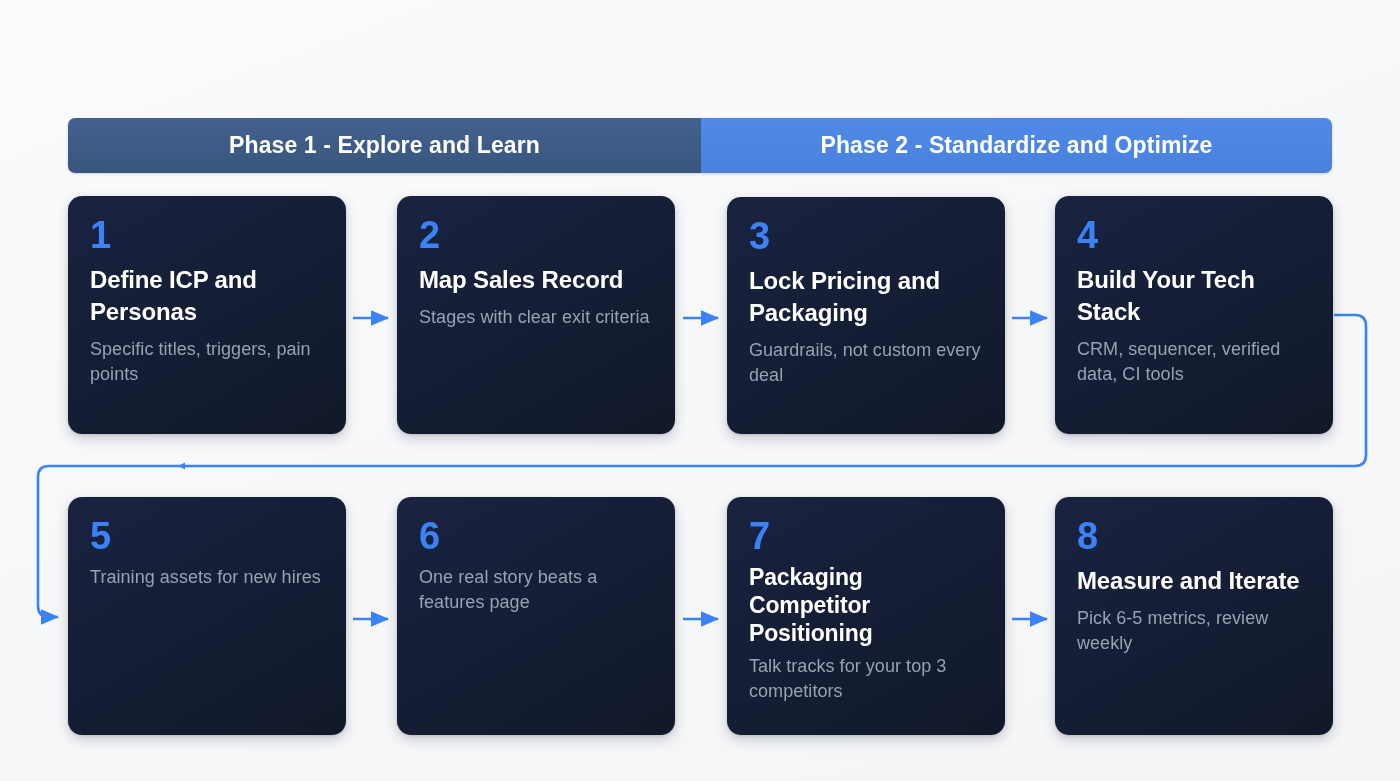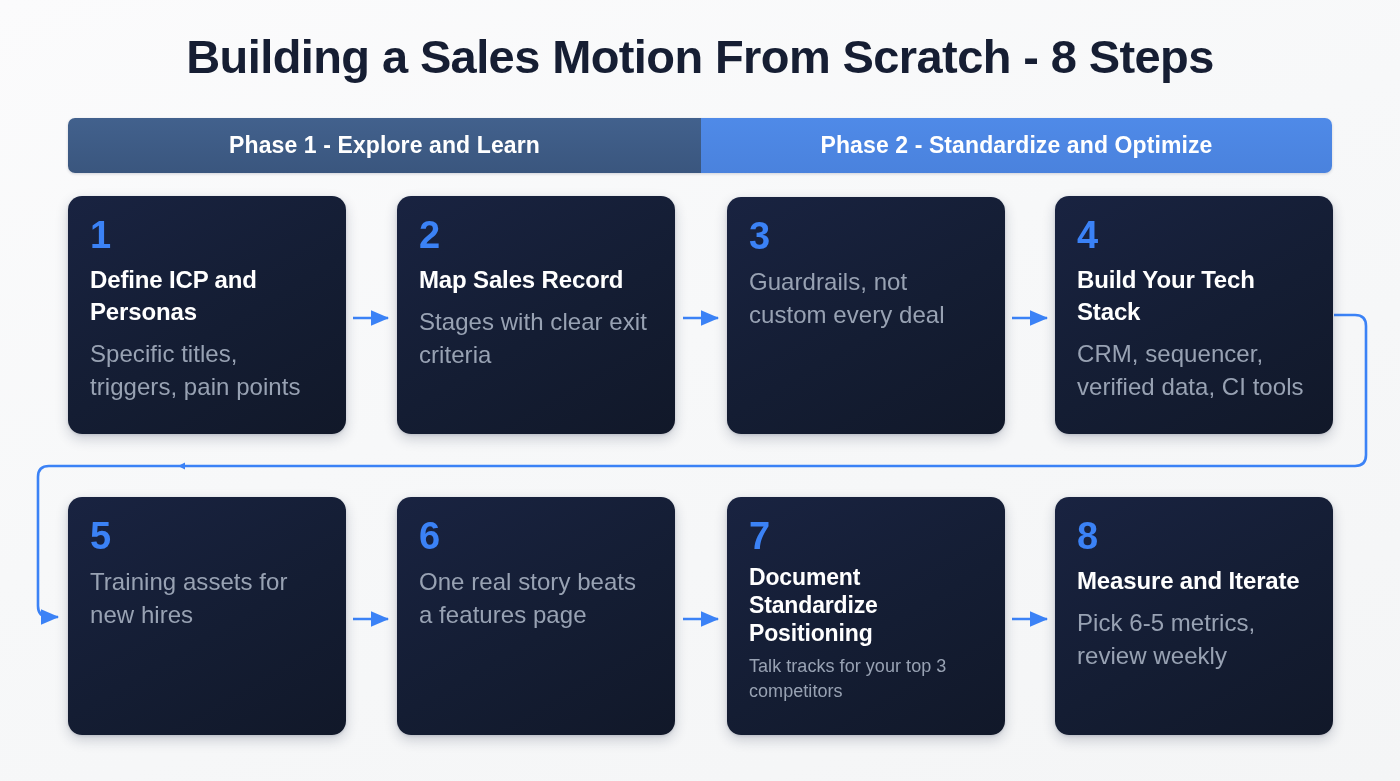--- a/index.html
+++ b/index.html
@@ -89,21 +89,21 @@
   }
   .card-title {
     font-size: 24px;
     font-weight: 700;
     color: #ffffff;
     line-height: 1.33;
     letter-spacing: -0.15px;
     margin-bottom: 9px;
   }
   .card-desc {
-    font-size: 24px;
+    font-size: 18px;
     font-weight: 400;
     color: #98a2b3;
     line-height: 1.38;
     letter-spacing: 0.05px;
   }
 
   
   #card-1 { left: 68px;   top: 196px; width: 278px; height: 238px; }
   #card-2 { left: 397px;  top: 196px; width: 278px; height: 238px; }
   #card-3 { left: 727px;  top: 197px; width: 278px; height: 237px; }
@@ -123,21 +123,20 @@
     width: 1400px;
     height: 781px;
     pointer-events: none;
   }
 </style>
 </head>
 <body>
 
 <div id="canvas">
 
-  <div id="page-title">Building a Sales Motion From Scratch - 8 Steps</div>
 
   <div id="phase-bar">
     <div class="phase phase-1">Phase 1 - Explore and Learn</div>
     <div class="phase phase-2">Phase 2 - Standardize and Optimize</div>
   </div>
 
   <svg class="connector-svg" viewBox="0 0 1400 781" xmlns="http://www.w3.org/2000/svg">
     <defs>
       <marker id="ah-right" markerWidth="9" markerHeight="9" refX="6.6" refY="3.6" orient="auto" markerUnits="strokeWidth">
         <path d="M0,0.6 L7,3.6 L0,6.6 Z" fill="#3b82f6"></path>
@@ -180,20 +179,21 @@
   </div>
 
   <div class="card" id="card-2">
     <div class="card-number">2</div>
     <div class="card-title">Map Sales Record</div>
     <div class="card-desc">Stages with clear exit criteria</div>
   </div>
 
   <div class="card" id="card-3">
     <div class="card-number">3</div>
+    <div class="card-title">Lock Pricing and Packaging</div>
     <div class="card-desc">Guardrails, not custom every deal</div>
   </div>
 
   <div class="card" id="card-4">
     <div class="card-number">4</div>
     <div class="card-title">Build Your Tech Stack</div>
     <div class="card-desc">CRM, sequencer, verified data, CI tools</div>
   </div>
 
   <div class="card" id="card-5">
@@ -201,21 +201,21 @@
     <div class="card-desc">Training assets for new hires</div>
   </div>
 
   <div class="card" id="card-6">
     <div class="card-number">6</div>
     <div class="card-desc">One real story beats a features page</div>
   </div>
 
   <div class="card" id="card-7">
     <div class="card-number" style="margin-bottom: 8px;">7</div>
-    <div class="card-title" style="font-size: 23px; line-height: 1.22; margin-bottom: 7px;">Document Standardize Positioning</div>
+    <div class="card-title" style="font-size: 23px; line-height: 1.22; margin-bottom: 7px;">Packaging Competitor Positioning</div>
     <div class="card-desc" style="font-size: 18px;">Talk tracks for your top 3 competitors</div>
   </div>
 
   <div class="card" id="card-8">
     <div class="card-number">8</div>
     <div class="card-title">Measure and Iterate</div>
     <div class="card-desc">Pick 6-5 metrics, review weekly</div>
   </div>
 
 </div>

